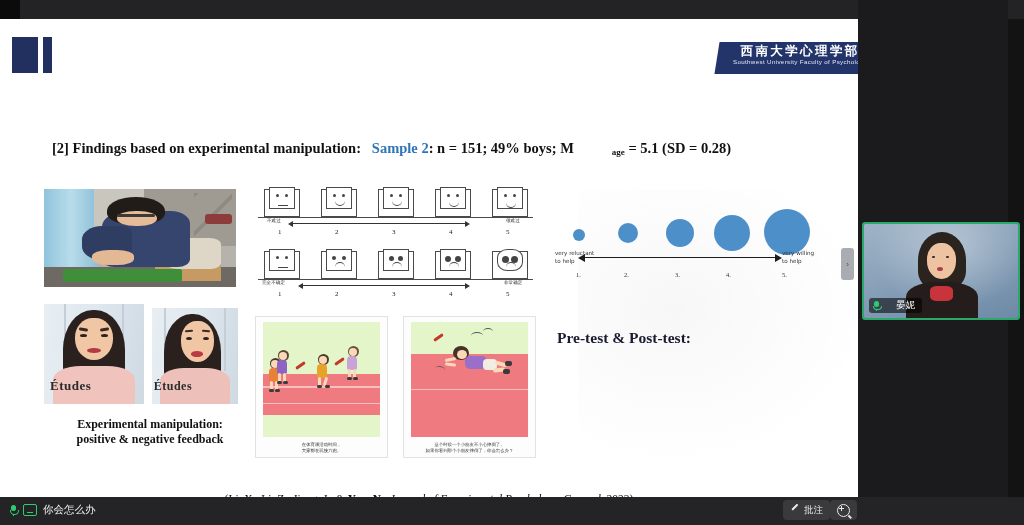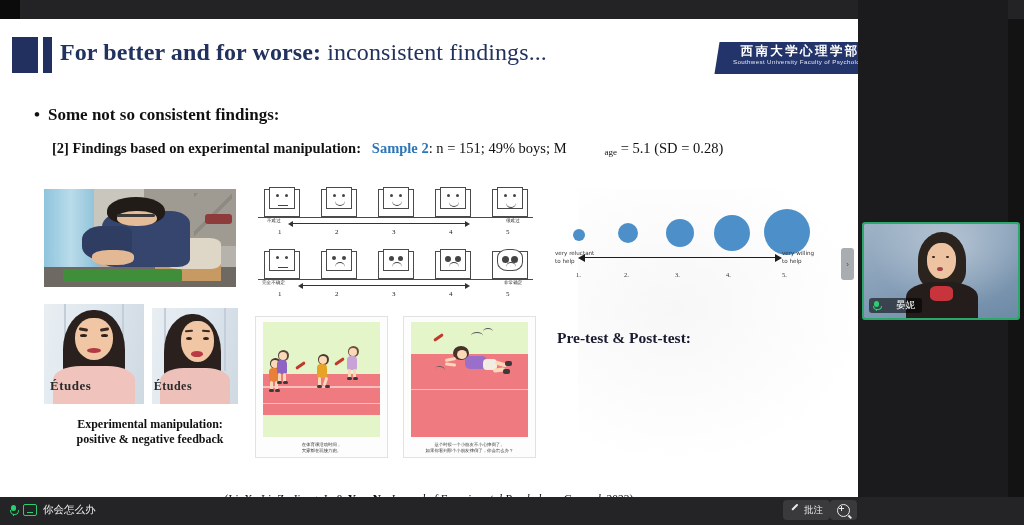--- a/index.html
+++ b/index.html
@@ -37,21 +37,21 @@
            font-family:"DejaVu Sans",sans-serif;line-height:14px;white-space:nowrap;}
   .logo-en{color:#e4e7f2;font-size:6.2px;letter-spacing:.35px;white-space:nowrap;line-height:8px;}
 
   
   .bullet1{position:absolute;left:34px;top:86px;font-family:"Liberation Serif",serif;
            font-size:17px;font-weight:bold;color:#111;}
   .bullet1 .dot{display:inline-block;width:14px;}
   .line2{position:absolute;left:52px;top:121px;font-family:"Liberation Serif",serif;
          font-size:14.5px;color:#111;white-space:nowrap;font-weight:bold;}
   .line2 .sample{color:#2e75b6;font-weight:bold;}
-  .line2 .nrm{font-weight:normal;}
+  .line2 .nrm{font-weight:bold;}
   .sub{font-size:9px;vertical-align:-2px;padding-left:38px;}
 
   
   .photo{position:absolute;overflow:hidden;background:#ddd;}
   .ph-top{left:44px;top:170px;width:192px;height:98px;}
   .ph-bl{left:44px;top:285px;width:100px;height:100px;}
   .ph-br{left:152px;top:289px;width:86px;height:96px;}
 
   
   .p1-wall{position:absolute;left:0;top:0;width:100%;height:100%;background:#b6b3ac;}
@@ -216,34 +216,28 @@
 
   <div class="slide">
     <div class="slide-inner">
 
       <div class="watermark"></div>
 
       <div class="title-deco">
         <div class="deco-a"></div>
           <div class="deco-b"></div>
       </div>
-      <div class="slide-title">
-        <b>For better and for worse:</b><span class="lt"> inconsistent findings...</span>
-      </div>
 
       <div class="logo">
         <div class="logo-inner">
           <div class="logo-cn">西南大学心理学部</div>
           <div class="logo-en">Southwest University Faculty of Psychology</div>
         </div>
       </div>
 
-      <div class="bullet1">
-        <span class="dot">•</span><span>Some not so consistent findings:</span>
-      </div>
 
       <div class="line2">
         <span>[2] Findings based on experimental manipulation:</span>&nbsp;&nbsp;
         <span class="sample">Sample 2</span><span class="nrm">: n = 151; 49% boys; M</span><span class="nrm sub">age</span><span class="nrm"> = 5.1 (SD = 0.28)</span>
       </div>
 
       <div class="photo ph-top">
         <div class="p1-wall"></div>
         <div class="p1-curtain"></div>
         <div class="p1-win"></div>

